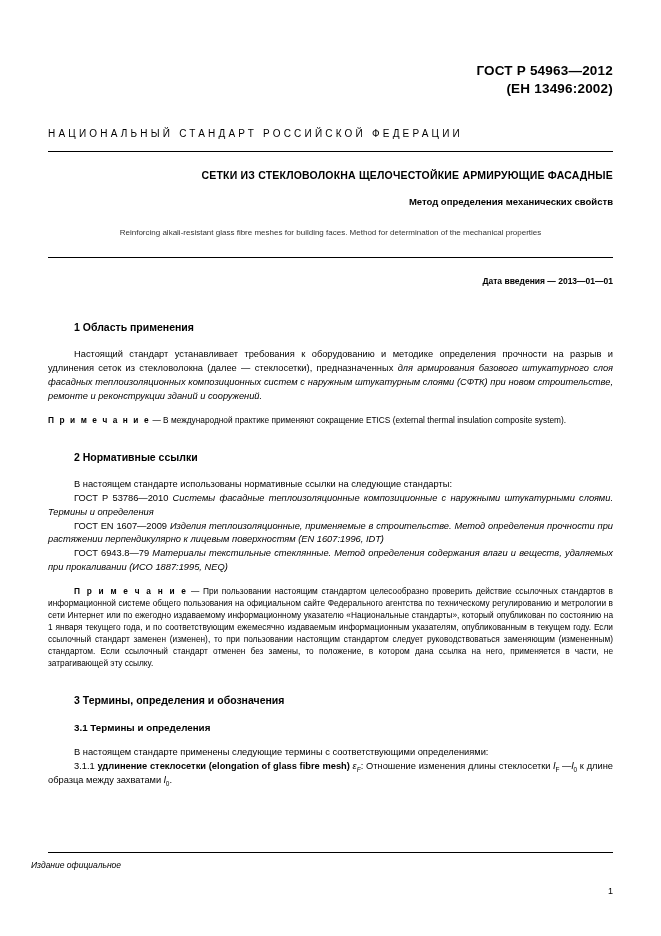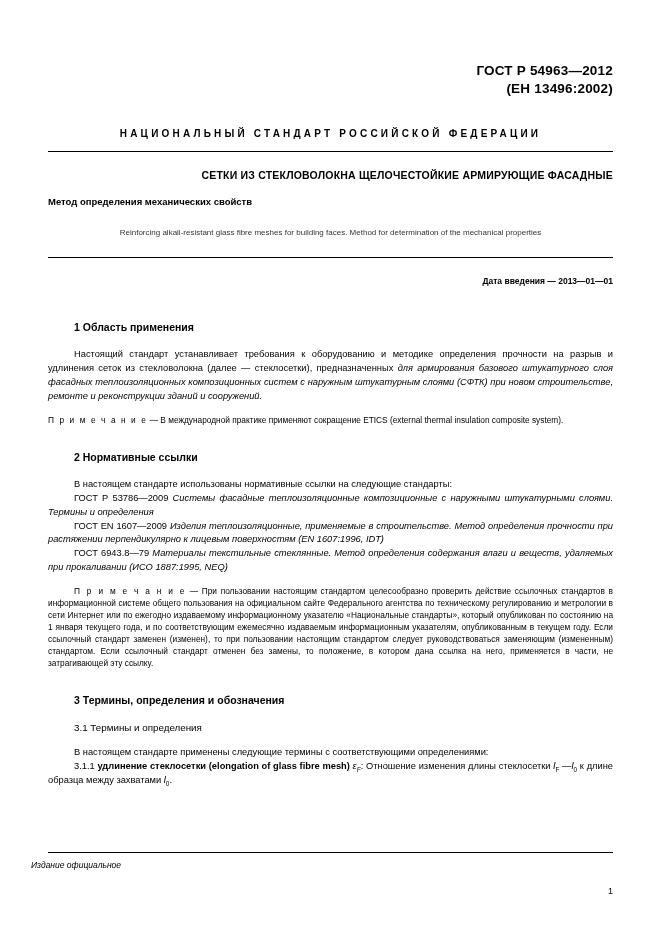--- a/index.html
+++ b/index.html
@@ -36,23 +36,22 @@
     font-weight: bold;
     letter-spacing: 0.2px;
     margin-top: 62px;
     line-height: 1.35;
   }
   .std-code .line2 {
     display: block;
   }
 
   .nat-standard {
-    text-align: center;
     font-size: 10px;
-    font-weight: bold;
+    font-weight: normal;
     letter-spacing: 3.2px;
     margin-top: 30px;
   }
 
   .hr-thin {
     border: none;
     border-top: 1px solid #000;
     margin: 12px 0 0 0;
   }
   .hr-thin2 {
@@ -62,21 +61,21 @@
   }
 
   .title-main {
     text-align: right;
     font-size: 10.5px;
     font-weight: bold;
     margin-top: 17px;
     letter-spacing: 0.2px;
   }
   .title-sub {
-    text-align: left;
+    text-align: right;
     font-size: 9.5px;
     font-weight: bold;
     margin-top: 15px;
   }
   .title-en {
     text-align: center;
     font-size: 8px;
     color: #333;
     margin-top: 20px;
     line-height: 1.5;
@@ -100,40 +99,41 @@
     text-align: justify;
   }
   h2.sect {
     font-size: 10.5px;
     font-weight: bold;
     margin: 0 0 12px 0;
     padding-left: 26px;
   }
   h3.sect {
     font-size: 9.8px;
-    font-weight: normal;
+    font-weight: bold;
     margin: 0 0 10px 0;
     padding-left: 26px;
   }
   p.para {
     margin: 0 0 0 0;
     text-indent: 26px;
     text-align: justify;
   }
   p.para + p.para { margin-top: 0; }
   .it { font-style: italic; }
   .bd { font-weight: bold; }
   .note {
     font-size: 8.3px;
     line-height: 1.45;
     text-align: justify;
     margin-top: 10px;
   }
   .note .noteword {
     letter-spacing: 1.6px;
+    font-weight: bold;
   }
   .indent-first { text-indent: 26px; }
   .gap-l { height: 24px; }
 
   
   .footer-rule {
     position: absolute;
     left: 48px;
     top: 852px;
     width: 565px;
@@ -182,21 +182,21 @@
     <div class="body-area">
 
       <h2 class="sect">1  Область применения</h2>
       <p class="para"><span>Настоящий стандарт устанавливает требования к оборудованию и методике определения прочности на разрыв и удлинения сеток из стекловолокна (далее — стеклосетки), предназначенных</span> <span class="it">для армирования базового штукатурного слоя фасадных теплоизоляционных композиционных систем с наружным штукатурным слоями (СФТК) при новом строительстве, ремонте и реконструкции зданий и сооружений.</span></p>
       <div class="note"><span class="noteword">П р и м е ч а н и е</span><span> — В международной практике применяют сокращение ETICS (external thermal insulation composite system).</span></div>
 
       <div class="gap-l"></div>
 
       <h2 class="sect">2  Нормативные ссылки</h2>
       <p class="para">В настоящем стандарте использованы нормативные ссылки на следующие стандарты:</p>
-      <p class="para"><span>ГОСТ Р  53786—2009  </span><span class="it">Системы фасадные теплоизоляционные композиционные с наружными штукатурными слоями. Термины и определения</span></p>
+      <p class="para"><span>ГОСТ Р  53786—2010  </span><span class="it">Системы фасадные теплоизоляционные композиционные с наружными штукатурными слоями. Термины и определения</span></p>
       <p class="para"><span>ГОСТ EN  1607—2009  </span><span class="it">Изделия теплоизоляционные, применяемые в строительстве. Метод определения прочности при растяжении перпендикулярно к лицевым поверхностям (EN 1607:1996, IDT)</span></p>
       <p class="para"><span>ГОСТ 6943.8—79  </span><span class="it">Материалы текстильные стеклянные. Метод определения содержания влаги и веществ, удаляемых при прокаливании (ИСО 1887:1995, NEQ)</span></p>
       <div class="note indent-first"><span class="noteword">П р и м е ч а н и е</span><span> — При пользовании настоящим стандартом целесообразно проверить действие ссылочных стандартов в информационной системе общего пользования на официальном сайте Федерального агентства по техническому регулированию и метрологии в сети Интернет или по ежегодно издаваемому информационному указателю «Национальные стандарты», который опубликован по состоянию на 1 января текущего года, и по соответствующим ежемесячно издаваемым информационным указателям, опубликованным в текущем году. Если ссылочный стандарт заменен (изменен), то при пользовании настоящим стандартом следует руководствоваться заменяющим (измененным) стандартом. Если ссылочный стандарт отменен без замены, то положение, в котором дана ссылка на него, применяется в части, не затрагивающей эту ссылку.</span></div>
 
       <div class="gap-l"></div>
 
       <h2 class="sect">3  Термины, определения и обозначения</h2>
       <h3 class="sect">3.1  Термины и определения</h3>
       <p class="para">В настоящем стандарте применены следующие термины с соответствующими определениями:</p>
       <p class="para"><span>3.1.1 </span><span class="bd">удлинение стеклосетки (elongation of glass fibre mesh)</span><span class="var"> ε<sub>F</sub></span><span>: Отношение изменения длины стеклосетки <span class="var">l</span><sub>F</sub> —<span class="var">l</span><sub>0</sub> к длине образца между захватами <span class="var">l</span><sub>0</sub>.</span></p>

